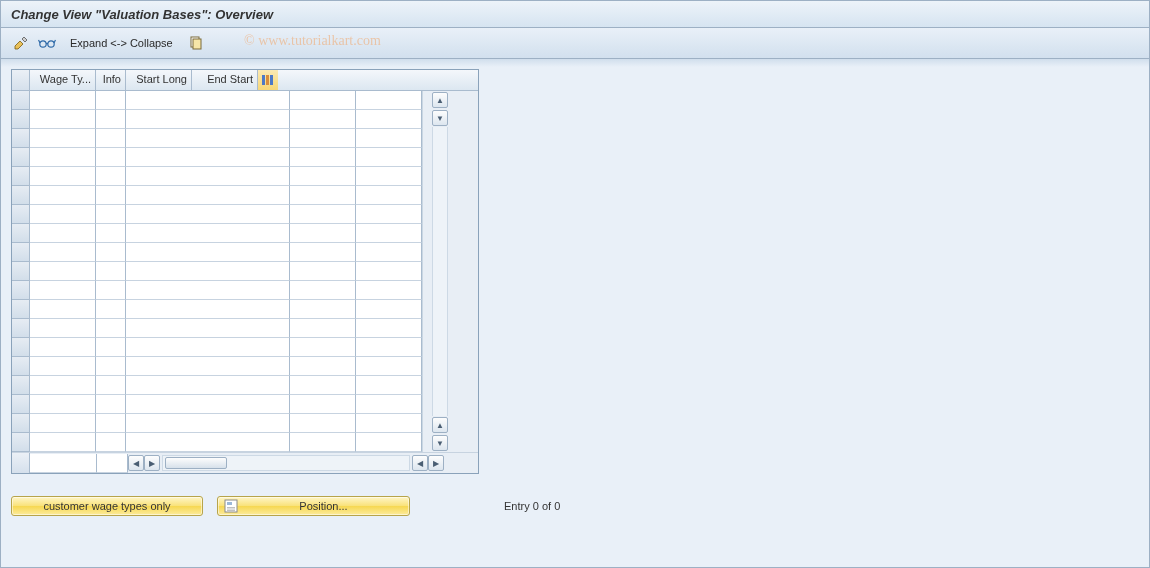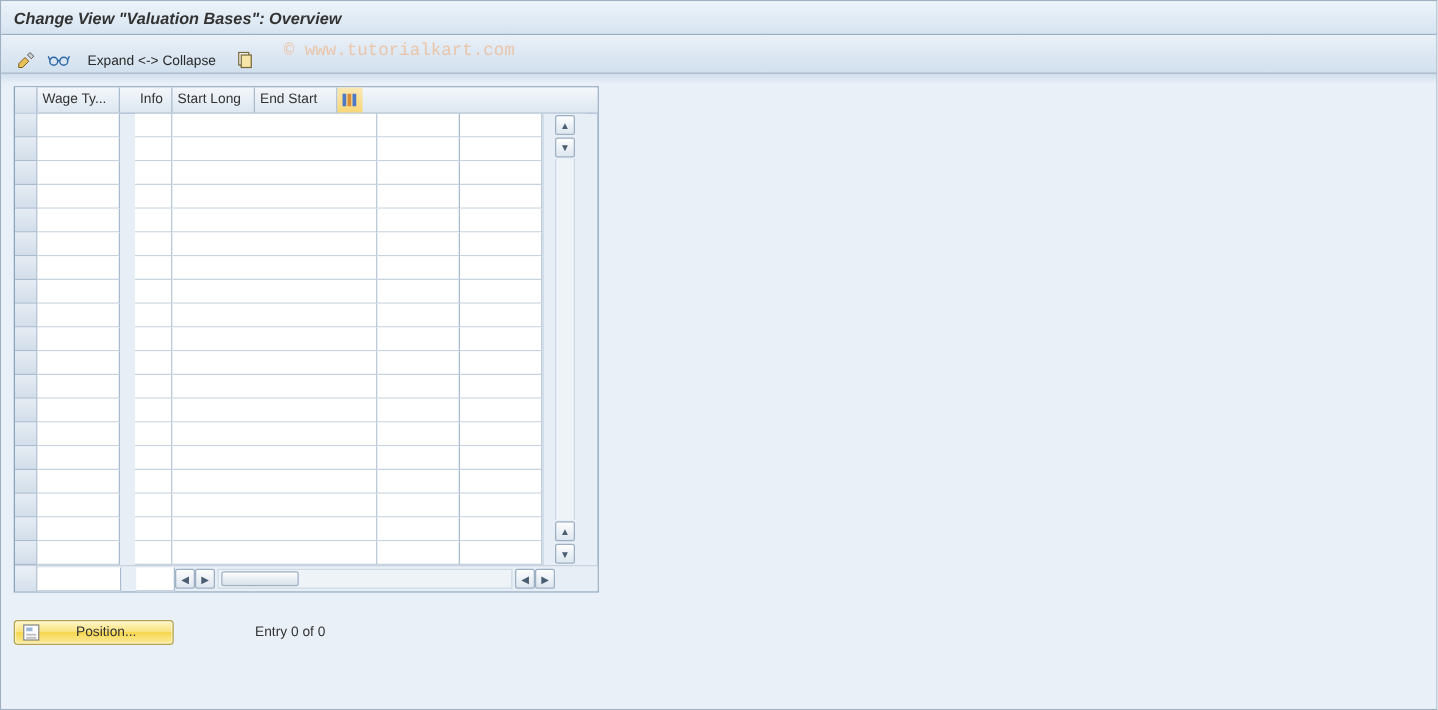--- a/index.html
+++ b/index.html
@@ -34,85 +34,86 @@
     font-weight: bold;
     font-size: 13px;
     color: #333;
   }
   
   .toolbar {
     background: linear-gradient(#e9f0f8, #d2e0ee);
     border-bottom: 1px solid #9db0c4;
     height: 30px;
     display: flex;
-    align-items: flex-end;
+    align-items: center;
     padding-left: 10px;
     gap: 6px;
     position: relative;
   }
   .tb-icon {
     width: 20px;
     height: 20px;
     display: flex;
     align-items: center;
     justify-content: center;
     border-radius: 2px;
   }
   .tb-text {
     color: #2a2a2a;
     padding: 2px 6px;
     border: 1px solid transparent;
     border-radius: 2px;
   }
   .watermark {
     position: absolute;
-    left: 226px;
+    left: 243px;
     top: 5px;
     color: #f2a76b;
     opacity: 0.55;
     font-size: 14px;
-    font-family: Liberation Mono, monospace;
+    font-family: Liberation Serif, serif;
     pointer-events: none;
   }
   
   .content {
     background: linear-gradient(#d0deec, #e9f0f8 8px, #e9f0f8);
     height: calc(100% - 58px);
     padding: 10px;
     box-sizing: border-box;
   }
   
   .table-wrap {
     width: 466px;
     border: 1px solid #8aa2ba;
     background: #e8eef5;
   }
   .table-head {
     display: flex;
     height: 20px;
     background: linear-gradient(#f4f7fb,#dce7f1);
     border-bottom: 1px solid #a9bbce;
+    text-align: right;
   }
   .th, .td, .rowsel {
     border-right: 1px solid #a9bbce;
     box-sizing: border-box;
   }
   .rowsel {
     width: 18px;
     background: linear-gradient(#ebf0f6,#d5e0ec);
   }
   .th {
     padding: 3px 4px 0 4px;
     color: #333;
     font-size: 11px;
     white-space: nowrap;
     overflow: hidden;
   }
   .col-wagety  { width: 66px; }
-  .col-info    { width: 30px; margin-left: 12px; }
+  .col-info    { width: 30px; }
   .col-long    { width: 164px; }
   .col-start   { width: 66px; }
   .col-end     { width: 66px; }
   .col-config  {
     width: 20px;
     display:flex;align-items:center;justify-content:center;
     background: linear-gradient(#fbe9b3,#f8d776);
     border-right:none;
   }
   .table-body-wrap {
@@ -205,33 +206,33 @@
     align-items:center;
     justify-content:center;
     font-size: 11px;
     color: #333;
     box-shadow: inset 0 0 0 1px rgba(255,255,255,0.5);
     padding: 0 8px;
     box-sizing:border-box;
   }
   .btn-customer { width: 192px; }
   .btn-position {
-    width: 128px;
+    width: 193px;
     display:flex;
     justify-content:flex-start;
     gap:8px;
     padding-left:6px;
   }
   .btn-position .pos-label{
     flex:1;
     text-align:center;
     color:#333;
   }
   .entry-text {
-    margin-left: 51px;
+    margin-left: 80px;
     color: #333;
     font-size: 11px;
   }
   
   svg { display:block; }
 </style>
 </head>
 <body>
 
 <div class="window">
@@ -464,20 +465,23 @@
         <div class="h-track">
           <div class="h-thumb"></div>
         </div>
         <div class="sbtn">◀</div>
         <div class="sbtn">▶</div>
         <div style="width:34px;"></div>
       </div>
     </div>
 
     <div class="bottom-row">
+      <div class="sap-btn btn-customer">
+        <span>customer wage types only</span>
+      </div>
       <div class="sap-btn btn-position">
         <span>
           <svg width="14" height="14" viewBox="0 0 14 14">
             <rect x="1" y="1" width="12" height="12" fill="#fff" stroke="#8a8a8a" stroke-width="1"></rect>
             <rect x="3" y="3" width="5" height="3" fill="#9bb8d9"></rect>
             <rect x="3" y="8" width="8" height="1.5" fill="#c0c0c0"></rect>
             <rect x="3" y="10.5" width="8" height="1.5" fill="#c0c0c0"></rect>
           </svg>
         </span>
         <span class="pos-label">Position...</span>

